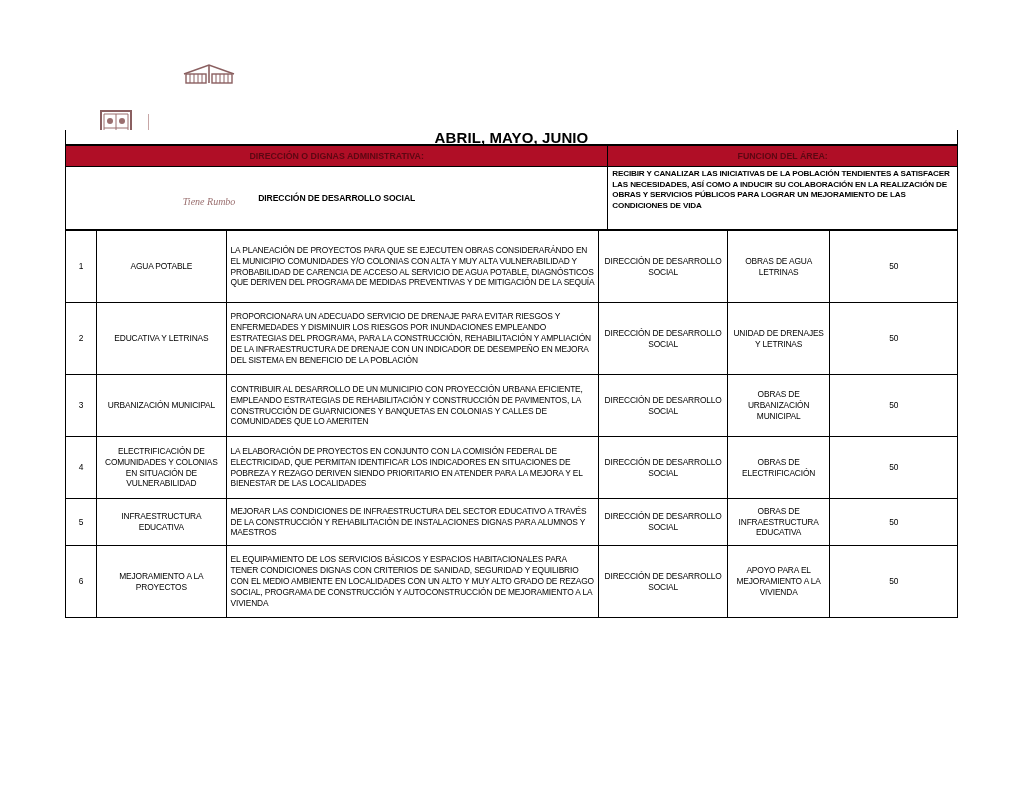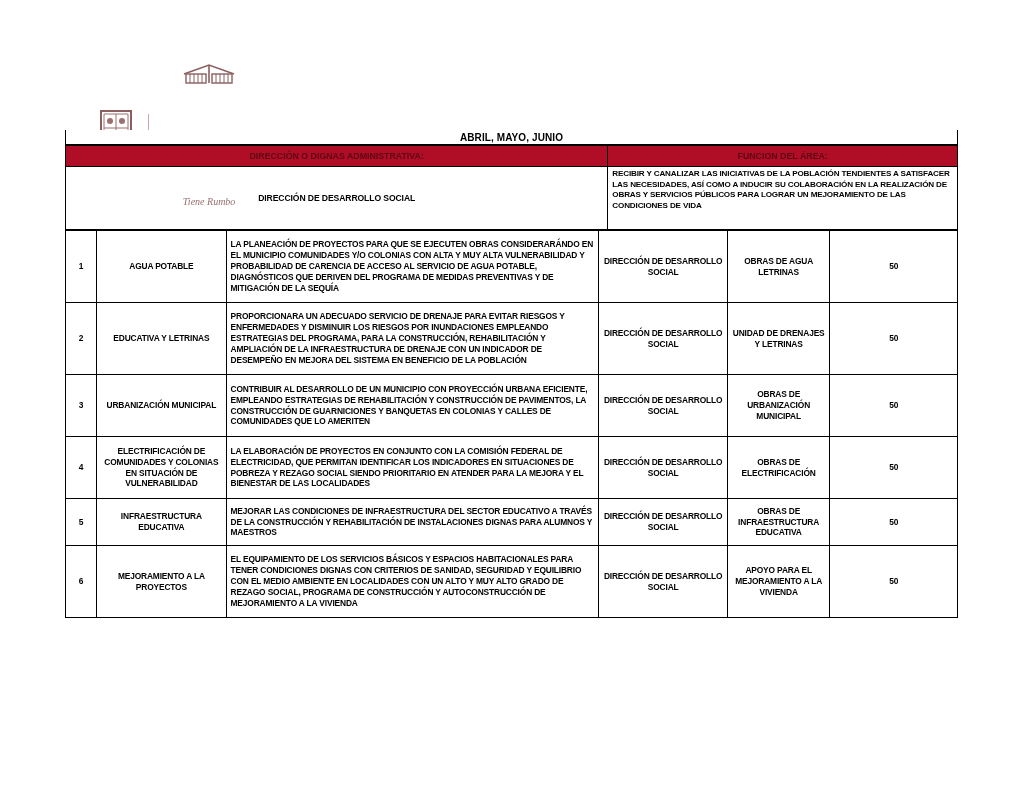--- a/index.html
+++ b/index.html
@@ -15,32 +15,32 @@
   .logo-sep { width:1px; height:44px; background:#c7a6a6; }
   .wordmark { display:flex; flex-direction:column; align-items:center;gap:48px; }
   .logo-name { font-family:"Liberation Serif", serif; font-size:15px; letter-spacing:1.5px; color:var(--logo_maroon); font-weight:bold; line-height:1; margin-top:1px; }
   .logo-tag { font-family:"Liberation Serif", serif; font-style:italic; font-size:10px; color:var(--logo_light); line-height:1.1; }
 
   
   .doc { position:absolute; left:65px; top:130px; width:893px; }
   .bar { box-sizing:border-box; border:1.5px solid #000; display:flex; align-items:center; justify-content:center;
          font-weight:bold; letter-spacing:.1px; }
   .title-bar { height:22px; background:var(--header_red); color:var(--bar_text); font-size:9.5px; }
-  .period-bar { height:15px; background:#fff; border-top:none; color:#000; font-size:10px; }
+  .period-bar { height:15px; background:#fff; border-top:none; color:#000; font-size:15px; }
 
   table { width:100%; border-collapse:collapse; table-layout:fixed; }
   td, th { border:1px solid #000; box-sizing:border-box; }
 
   .info-table td, .info-table th { font-weight:bold; }
   .info-table .red-cell { background:var(--header_red); color:var(--bar_text); font-size:8.8px; text-align:center; height:21px; }
   .info-table .val-left { height:63px; text-align:center; vertical-align:middle; font-size:8.6px; letter-spacing:-.1px; }
   .info-table .val-right { vertical-align:top; text-align:left; font-size:8.1px; line-height:1.32; padding:2px 4px 0 4px; letter-spacing:-.15px; }
 
   .proj-table th { background:var(--header_red); color:var(--col_header_text); font-size:8.8px; height:28px; letter-spacing:-.1px; }
-  .proj-table td { font-weight:bold; font-size:8.4px; letter-spacing:-.15px; line-height:1.3; text-align:center; vertical-align:middle; padding:1px 3px; }
+  .proj-table td { font-weight:normal; font-size:8.4px; letter-spacing:-.15px; line-height:1.3; text-align:center; vertical-align:middle; padding:1px 3px; }
   .proj-table td.desc { text-align:left; padding:2px 4px; }
   tr.h72 { height:72px; } tr.h62 { height:62px; } tr.h47 { height:47px; }
 </style>
 </head>
 <body>
 
 <div class="sheet">
 
   <div class="logo">
     <div class="crest">
@@ -135,21 +135,21 @@
         <td>URBANIZACIÓN MUNICIPAL</td>
         <td class="desc">CONTRIBUIR AL DESARROLLO DE UN MUNICIPIO CON PROYECCIÓN URBANA EFICIENTE, EMPLEANDO ESTRATEGIAS DE REHABILITACIÓN Y CONSTRUCCIÓN DE PAVIMENTOS, LA CONSTRUCCIÓN DE GUARNICIONES Y BANQUETAS EN COLONIAS Y CALLES DE COMUNIDADES QUE LO AMERITEN</td>
         <td>DIRECCIÓN DE DESARROLLO SOCIAL</td>
         <td>OBRAS DE URBANIZACIÓN MUNICIPAL</td>
         <td>50</td>
       </tr>
 
       <tr class="h62">
         <td>4</td>
         <td>ELECTRIFICACIÓN DE COMUNIDADES Y COLONIAS EN SITUACIÓN DE VULNERABILIDAD</td>
-        <td class="desc">LA ELABORACIÓN DE PROYECTOS EN CONJUNTO CON LA COMISIÓN FEDERAL DE ELECTRICIDAD, QUE PERMITAN IDENTIFICAR LOS INDICADORES EN SITUACIONES DE POBREZA Y REZAGO SOCIAL SIENDO PRIORITARIO EN ATENDER PARA LA MEJORA Y EL BIENESTAR DE LAS LOCALIDADES</td>
+        <td class="desc">LA ELABORACIÓN DE PROYECTOS EN CONJUNTO CON LA COMISIÓN FEDERAL DE ELECTRICIDAD, QUE PERMITAN IDENTIFICAR LOS INDICADORES EN SITUACIONES DE POBREZA Y REZAGO DERIVEN SIENDO PRIORITARIO EN ATENDER PARA LA MEJORA Y EL BIENESTAR DE LAS LOCALIDADES</td>
         <td>DIRECCIÓN DE DESARROLLO SOCIAL</td>
         <td>OBRAS DE ELECTRIFICACIÓN</td>
         <td>50</td>
       </tr>
 
       <tr class="h47">
         <td>5</td>
         <td>INFRAESTRUCTURA EDUCATIVA</td>
         <td class="desc">MEJORAR LAS CONDICIONES DE INFRAESTRUCTURA DEL SECTOR EDUCATIVO A TRAVÉS DE LA CONSTRUCCIÓN Y REHABILITACIÓN DE INSTALACIONES DIGNAS PARA ALUMNOS Y MAESTROS</td>
         <td>DIRECCIÓN DE DESARROLLO SOCIAL</td>

